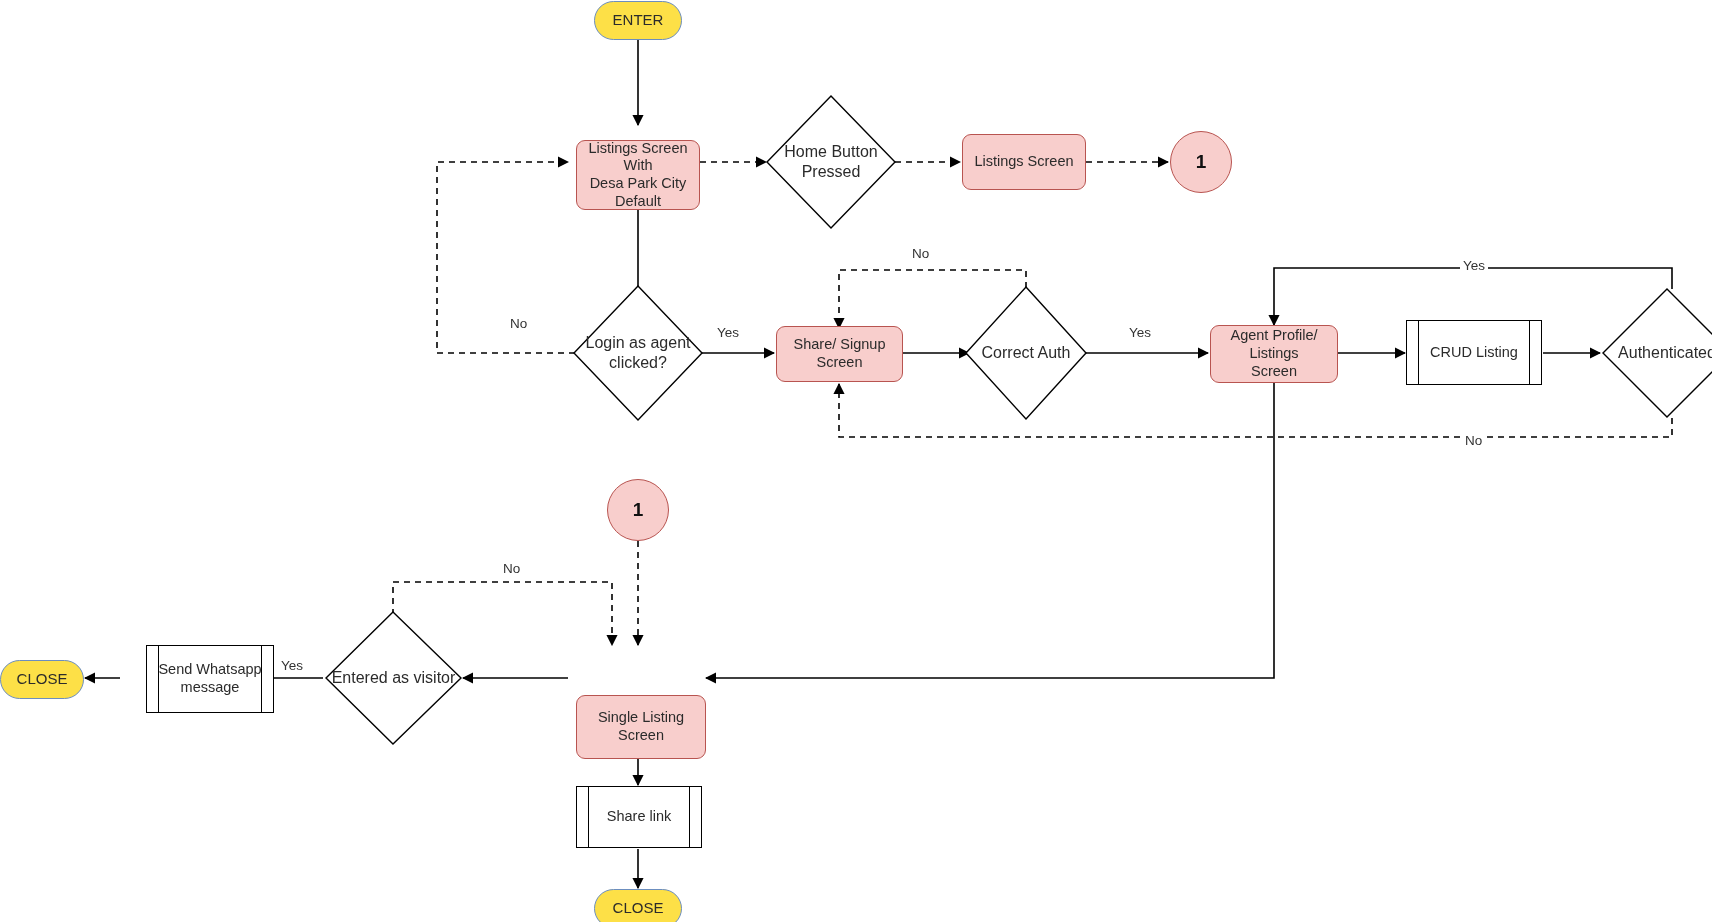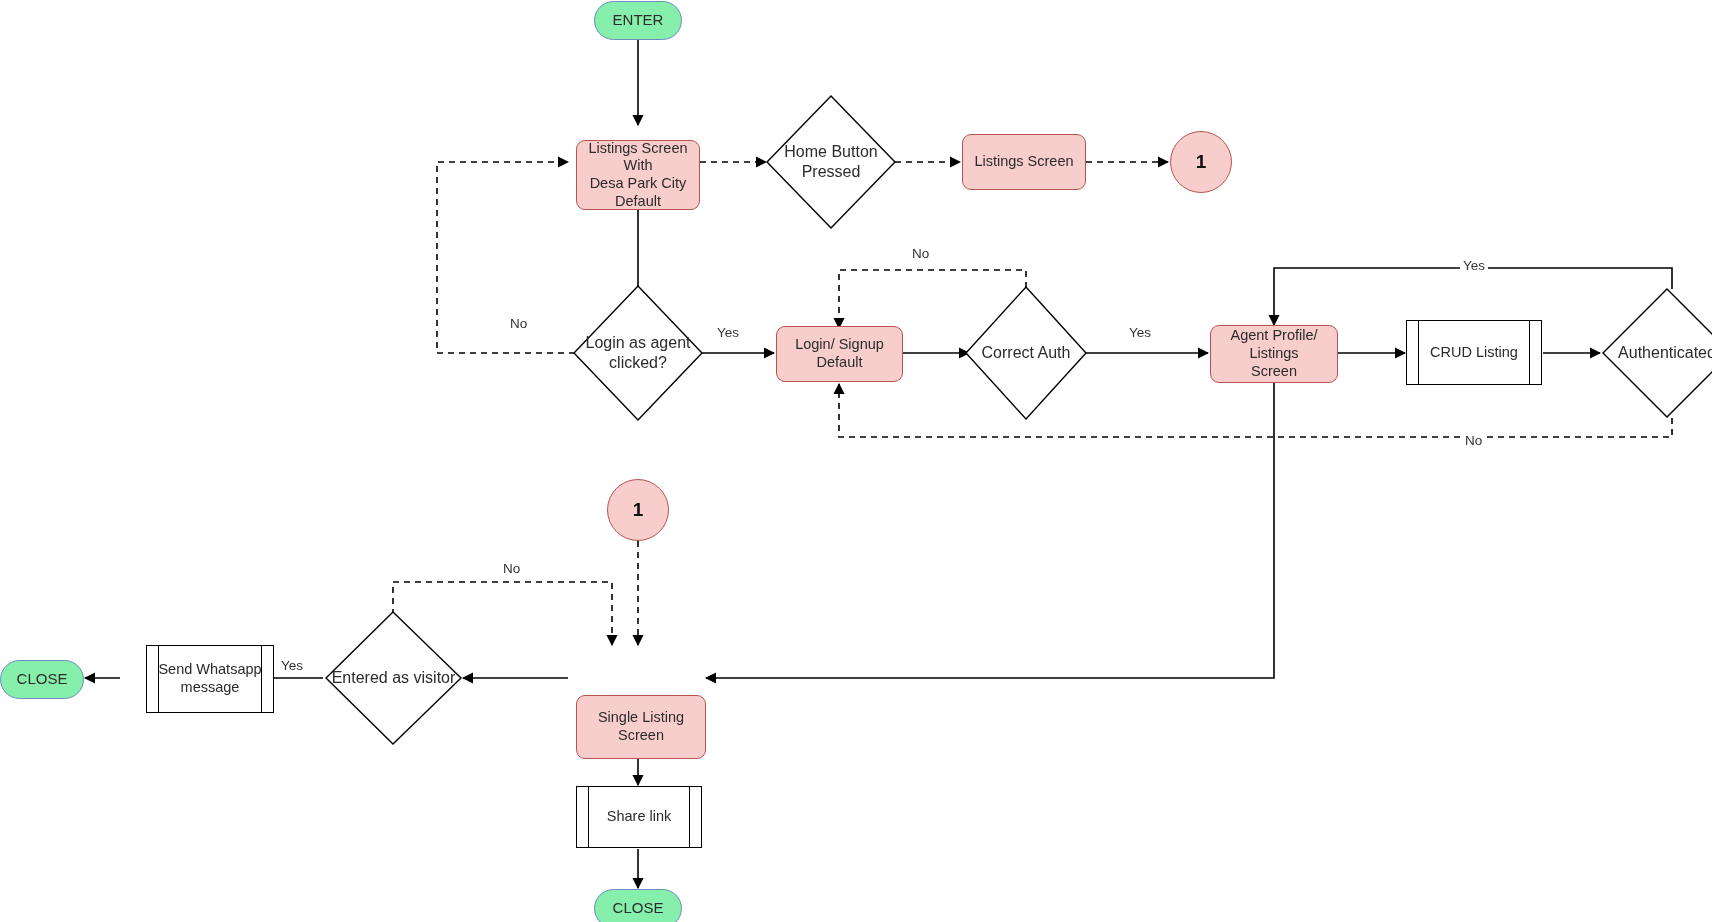--- a/index.html
+++ b/index.html
@@ -35,21 +35,21 @@
     color: #2b2b2b;
     line-height: 1.22;
   }
   .node .lbl {
     display: block;
     padding: 0 4px;
     white-space: pre-line;
   }
   
   .n-term {
-    background: #86efac;
+    background: #fde047;
     border: 1.4px solid #6c8ebf;
     border-radius: 22px;
     font-size: 15px;
   }
   
   .n-proc {
     background: #f8cecc;
     border: 1.4px solid #b85450;
     border-radius: 9px;
     font-size: 14.5px;
@@ -188,21 +188,21 @@
 
   <div class="node n-dec" style="left:573px; top:285px; width:130px; height:136px;">
     <svg class="dia" viewBox="0 0 130 136" preserveAspectRatio="none">
       <polygon points="65,1 129,68 65,135 1,68" fill="#ffffff" stroke="#000000" stroke-width="1.4"></polygon>
     </svg>
     <span class="lbl">Login as agent
 clicked?</span>
   </div>
 
   <div class="node n-proc" style="left:776px; top:326px; width:127px; height:56px;">
-    <span class="lbl">Login/ Signup Default</span>
+    <span class="lbl">Share/ Signup Screen</span>
   </div>
 
   <div class="node n-dec" style="left:965px; top:286px; width:122px; height:134px;">
     <svg class="dia" viewBox="0 0 122 134" preserveAspectRatio="none">
       <polygon points="61,1 121,67 61,133 1,67" fill="#ffffff" stroke="#000000" stroke-width="1.4"></polygon>
     </svg>
     <span class="lbl">Correct Auth</span>
   </div>
 
   <div class="node n-proc" style="left:1210px; top:325px; width:128px; height:58px;">

